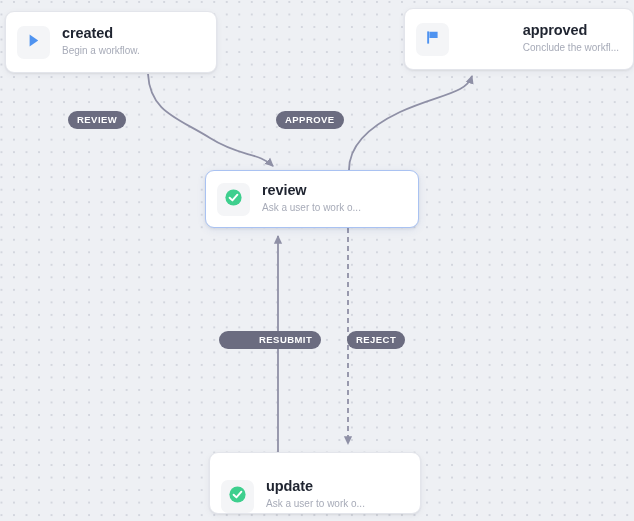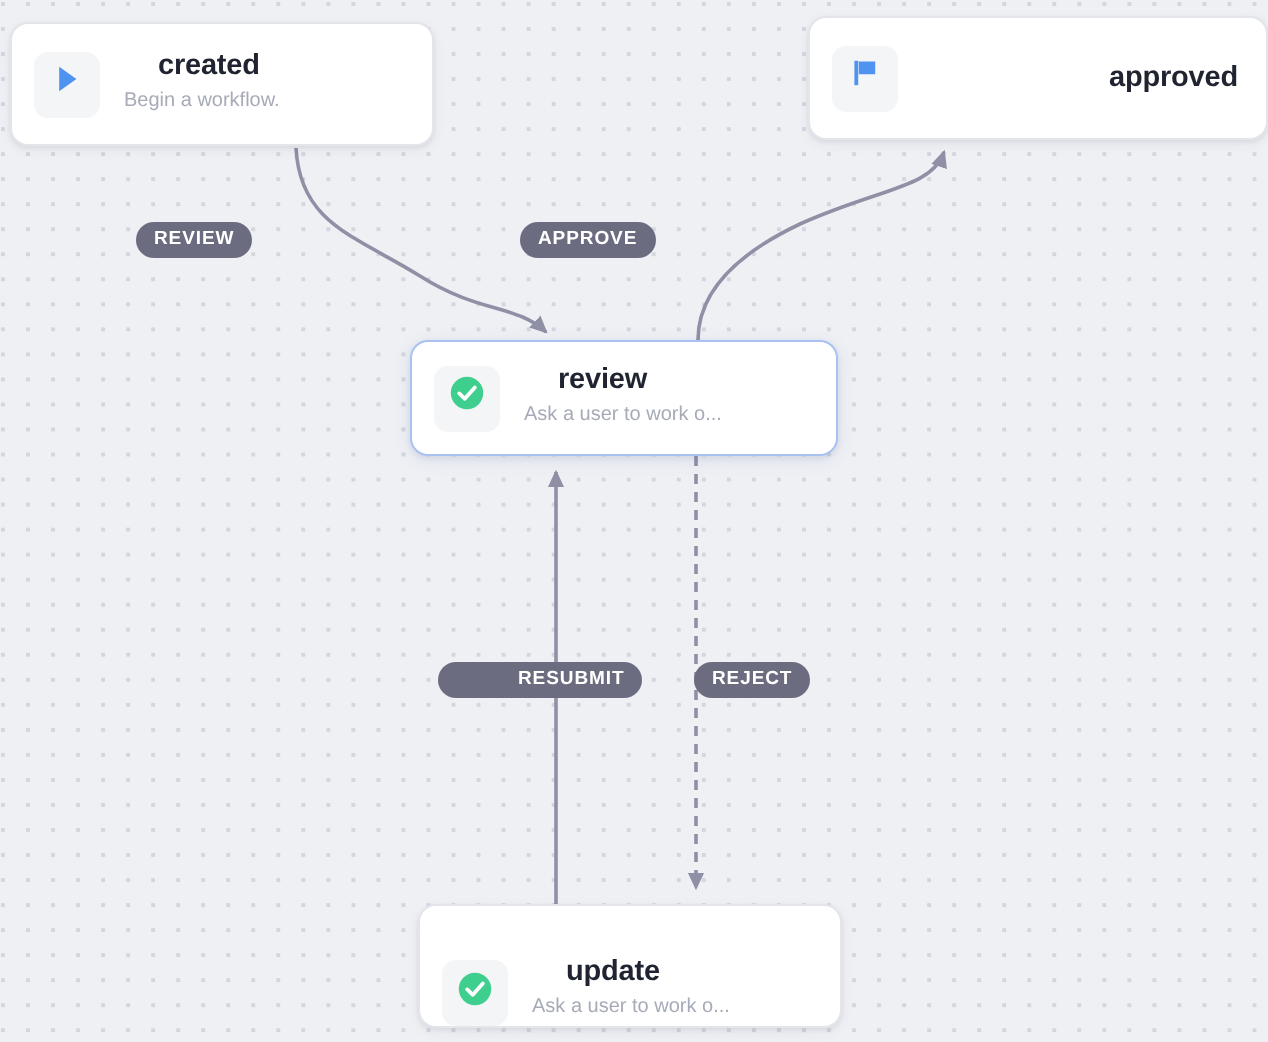--- a/index.html
+++ b/index.html
@@ -71,21 +71,20 @@
     flex-direction: column;
     justify-content: center;
   }
   .node-title {
     font-size: 14.5px;
     font-weight: bold;
     color: #1f2430;
     line-height: 17px;
     letter-spacing: -0.1px;
     white-space: nowrap;
-    margin-left: 17px;
   }
   .node-desc {
     font-size: 10px;
     color: #a7abb8;
     line-height: 18px;
     white-space: nowrap;
     overflow: hidden;
     text-overflow: ellipsis;
   }
 
@@ -106,21 +105,21 @@
     color: #ffffff;
     font-size: 9.5px;
     font-weight: bold;
     letter-spacing: 0.45px;
     border-radius: 11px;
     padding: 4px 9px 4px 9px;
     line-height: 10px;
     white-space: nowrap;
   }
   #label-review   { left: 68px;  top: 111px; }
-  #label-approve  { left: 260px; top: 111px; text-align: center; }
+  #label-approve  { left: 276px; top: 111px; text-align: center; }
   #label-resubmit { left: 219px; top: 331px; padding-left: 40px; }
   #label-reject   { left: 347px; top: 331px; }
 </style>
 </head>
 <body>
 
 <div id="canvas">
 
   <svg id="edges" viewBox="0 0 634 521" width="634" height="521">
     <defs>
@@ -156,20 +155,21 @@
     <div class="node-icon">
       <span>
         <svg width="17" height="17" viewBox="0 0 17 17" aria-hidden="true">
           <rect x="3.2" y="2.4" width="1.9" height="12.2" fill="#4f93f0"></rect>
           <path d="M5.4 2.8 H13.6 V9.1 H5.4 Z" fill="#4f93f0"></path>
         </svg>
       </span>
     </div>
     <div class="node-text">
       <div class="node-title">approved</div>
+      <div class="node-desc">Conclude the workfl...</div>
     </div>
   </div>
 
   <div class="node selected" id="node-review">
     <div class="node-icon">
       <span>
         <svg width="19" height="19" viewBox="0 0 19 19" aria-hidden="true">
           <circle cx="9.5" cy="9.5" r="8.1" fill="#3ecf8e"></circle>
           <path d="M5.6 9.7 L8.4 12.4 L13.4 6.7" fill="none" stroke="#ffffff" stroke-width="1.9" stroke-linecap="round" stroke-linejoin="round"></path>
         </svg>

